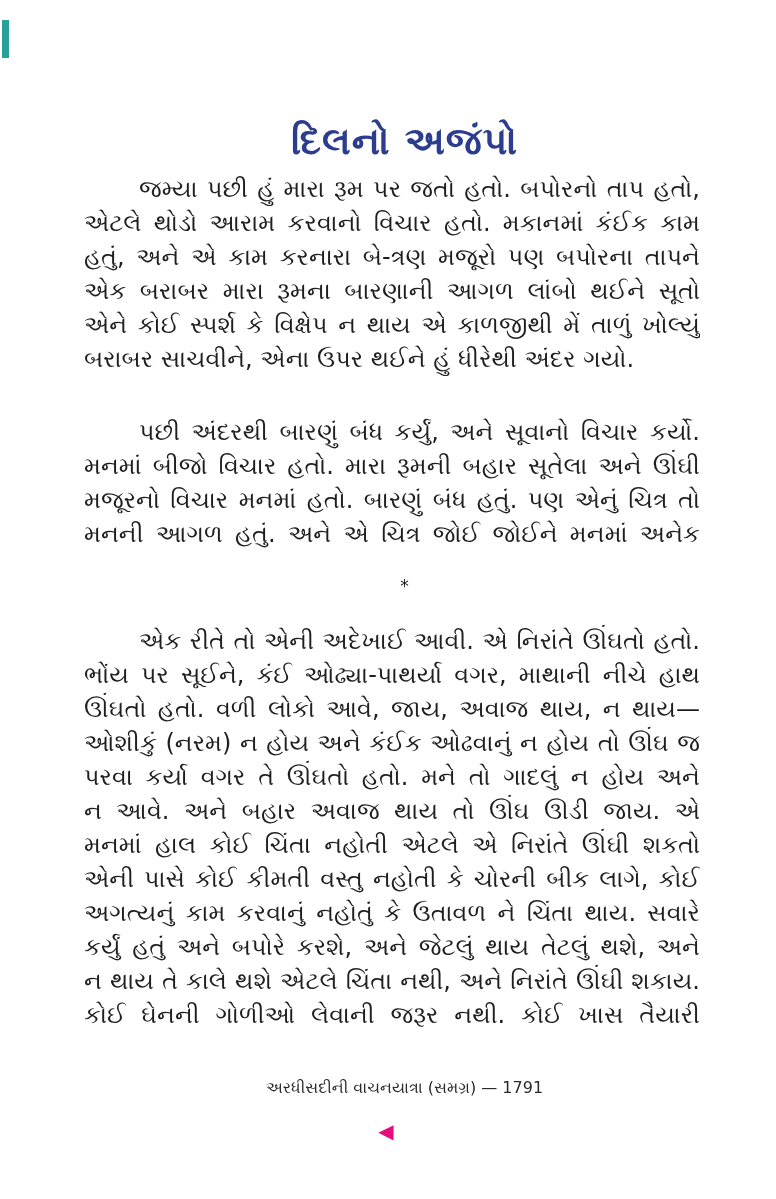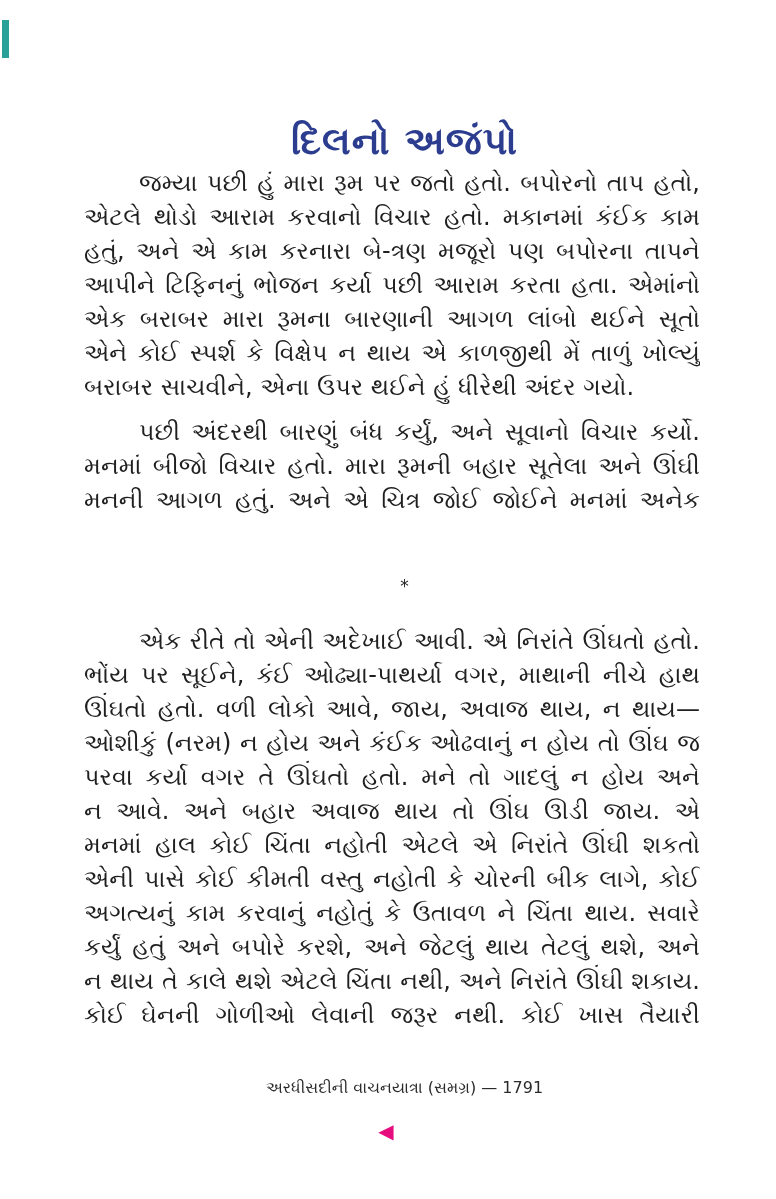--- a/index.html
+++ b/index.html
@@ -71,46 +71,46 @@
     width: 22px;
     height: 22px;
     cursor: pointer;
     background: transparent;
     border: none;
     padding: 0;
     font-size: 20px;
     line-height: 22px;
     text-align: center;
   }
-  #p1 { top: 166px; }
+  #p1 { top: 172px; }
   #p2 { top: 415px; }
   #p3 { top: 624px; }
 </style>
 </head>
 <body>
 
 <div class="page">
 
   <div class="edge-mark" style="background:#2aa198;"></div>
 
   <h1 class="title" style="color:#2c3d8f;">દિલનો અજંપો</h1>
 
   <div class="para" id="p1">
     <div class="line first">જમ્યા પછી હું મારા રૂમ પર જતો હતો. બપોરનો તાપ હતો,</div>
     <div class="line">એટલે થોડો આરામ કરવાનો વિચાર હતો. મકાનમાં કંઈક કામ ચાલતું</div>
     <div class="line">હતું, અને એ કામ કરનારા બે-ત્રણ મજૂરો પણ બપોરના તાપને માન</div>
-    <div class="line">આપીને ટિફિનનું ભોજન કર્યા પછી આરામ કરતા હતા. એમાંનો</div>
     <div class="line">એક બરાબર મારા રૂમના બારણાની આગળ લાંબો થઈને સૂતો હતો.</div>
     <div class="line">એને કોઈ સ્પર્શ કે વિક્ષેપ ન થાય એ કાળજીથી મેં તાળું ખોલ્યું અને</div>
     <div class="line plain">બરાબર સાચવીને, એના ઉપર થઈને હું ધીરેથી અંદર ગયો.</div>
   </div>
 
   <div class="para" id="p2">
     <div class="line first">પછી અંદરથી બારણું બંધ કર્યું, અને સૂવાનો વિચાર કર્યો. પણ</div>
     <div class="line">મનમાં બીજો વિચાર હતો. મારા રૂમની બહાર સૂતેલા અને ઊંઘી ગયેલા</div>
+    <div class="line">મજૂરનો વિચાર મનમાં હતો. બારણું બંધ હતું. પણ એનું ચિત્ર તો</div>
     <div class="line">મનની આગળ હતું. અને એ ચિત્ર જોઈ જોઈને મનમાં અનેક જાતના</div>
   </div>
 
   <div class="separator">*</div>
 
   <div class="para" id="p3">
     <div class="line first">એક રીતે તો એની અદેખાઈ આવી. એ નિરાંતે ઊંઘતો હતો.</div>
     <div class="line">ભોંય પર સૂઈને, કંઈ ઓઢ્યા-પાથર્યા વગર, માથાની નીચે હાથ મૂકીને</div>
     <div class="line">ઊંઘતો હતો. વળી લોકો આવે, જાય, અવાજ થાય, ન થાય—એની</div>
     <div class="line">ઓશીકું (નરમ) ન હોય અને કંઈક ઓઢવાનું ન હોય તો ઊંઘ જ</div>

